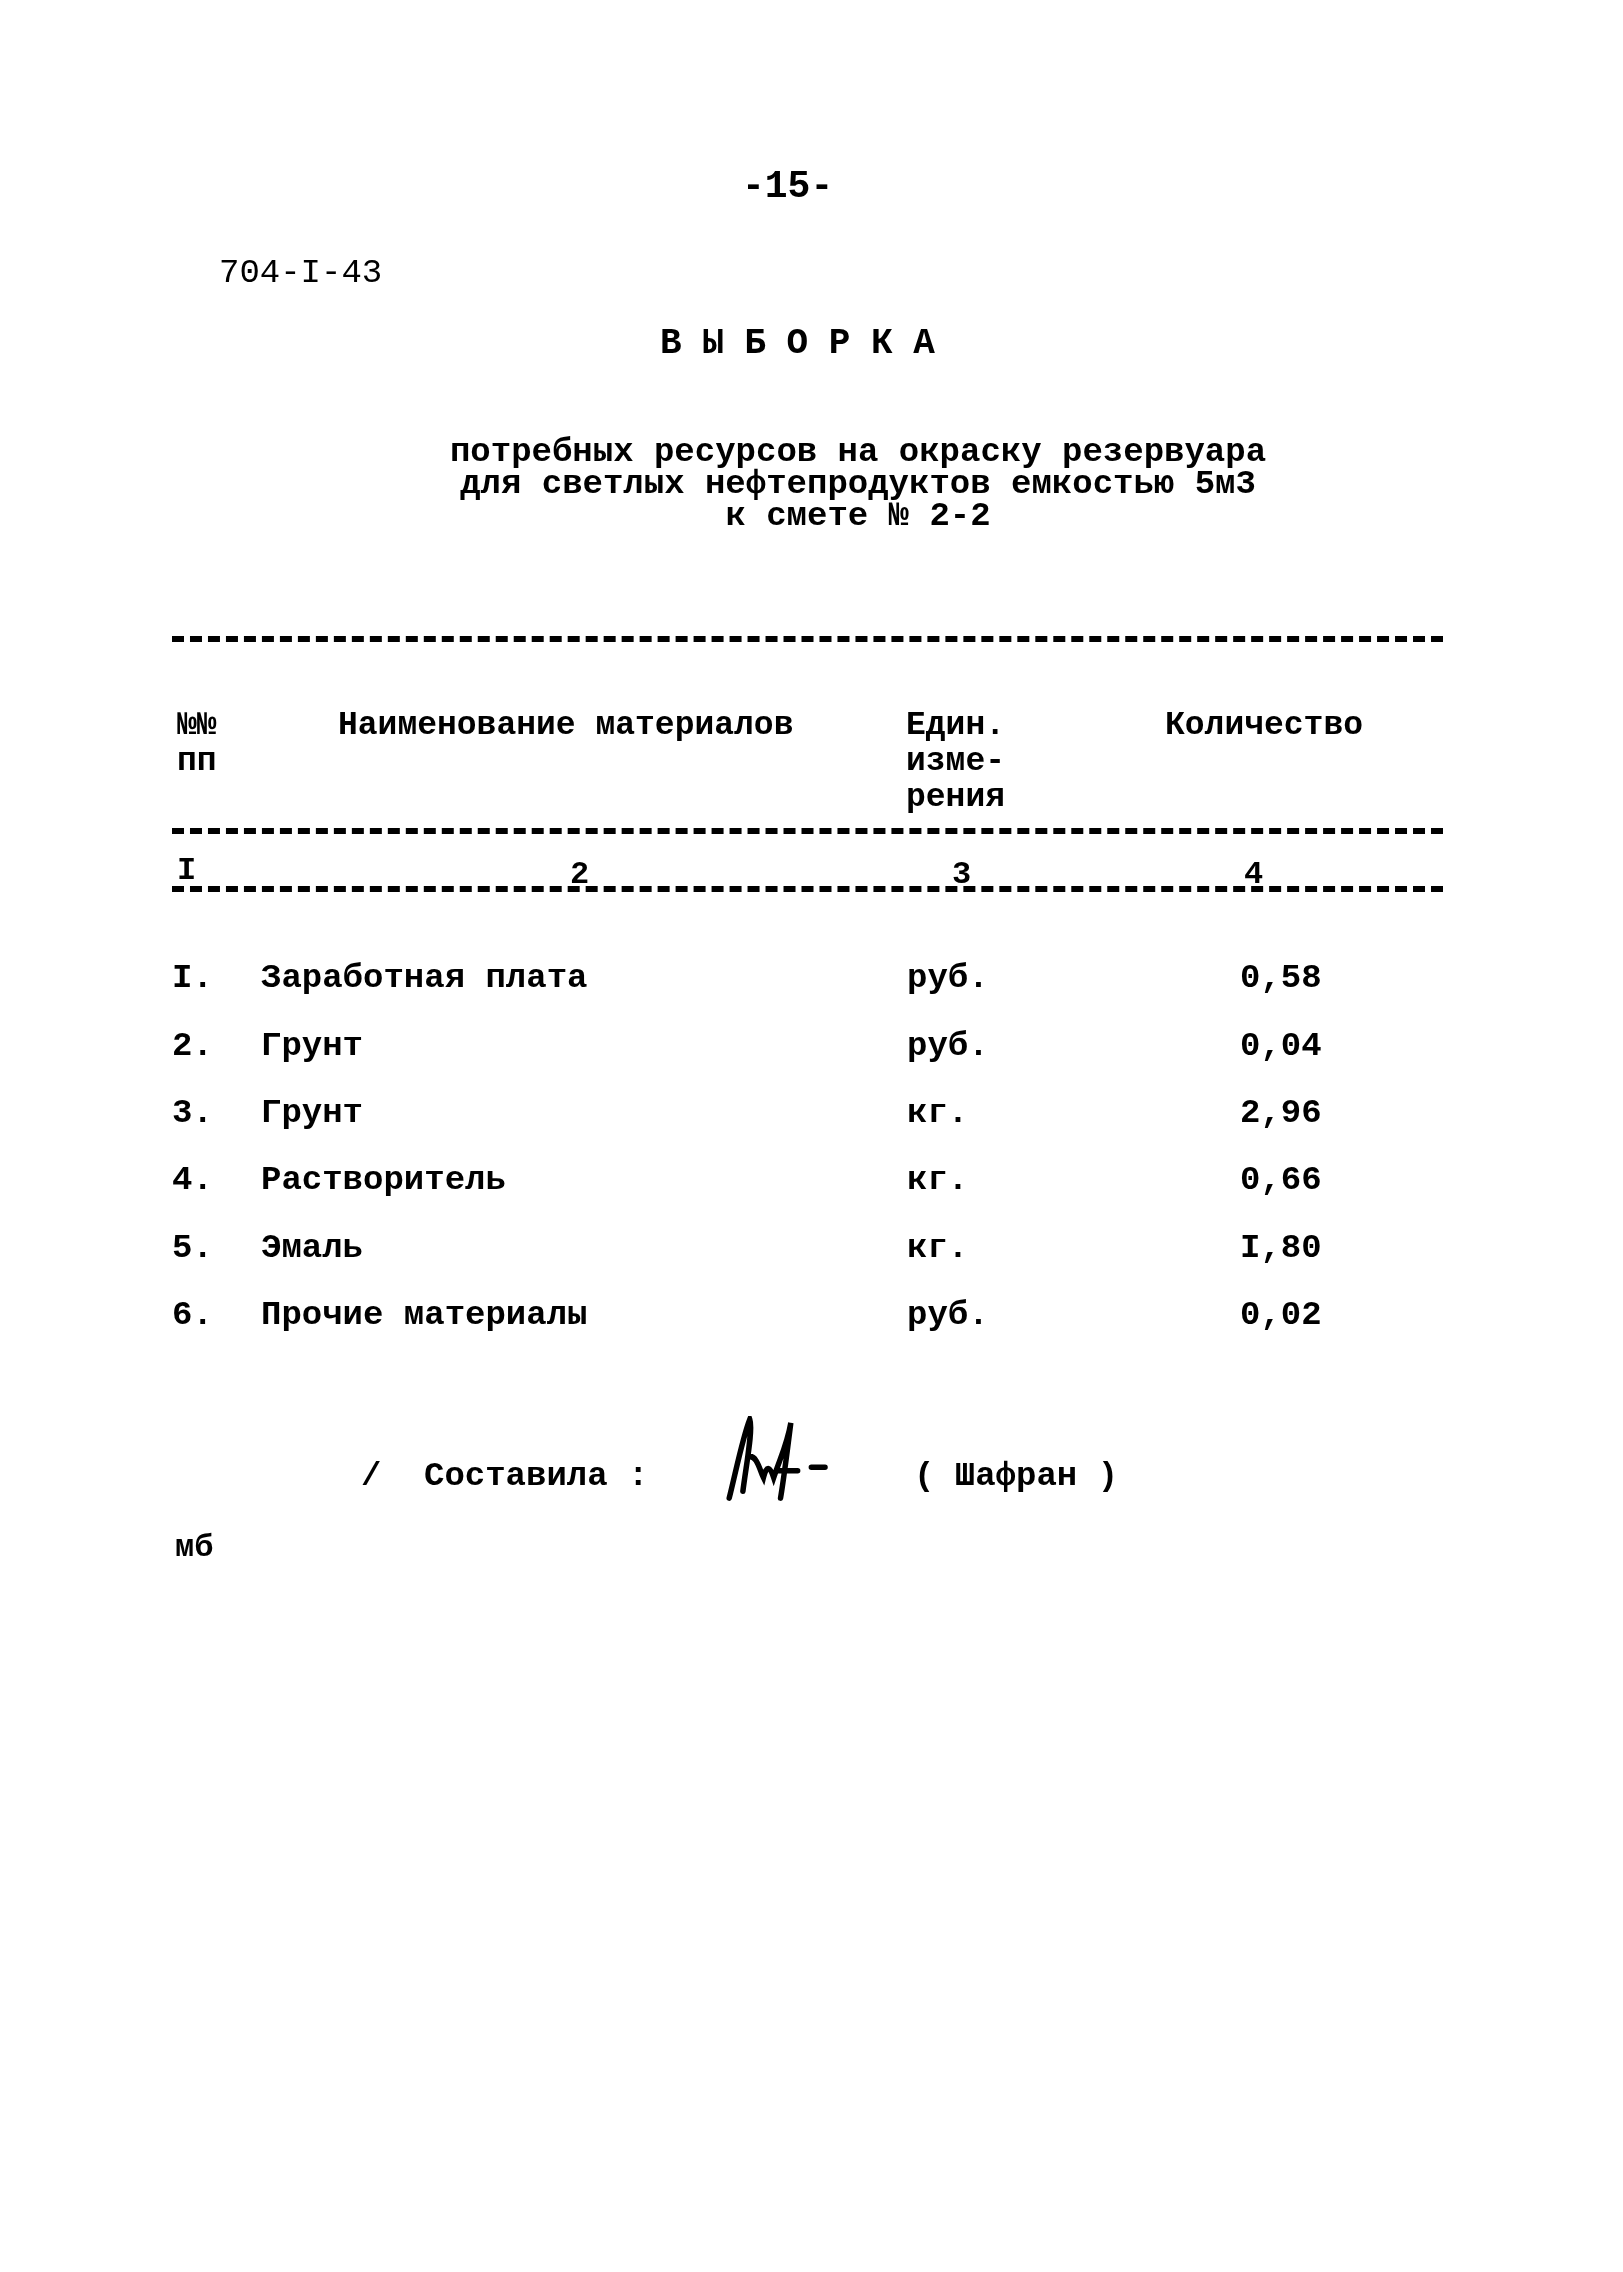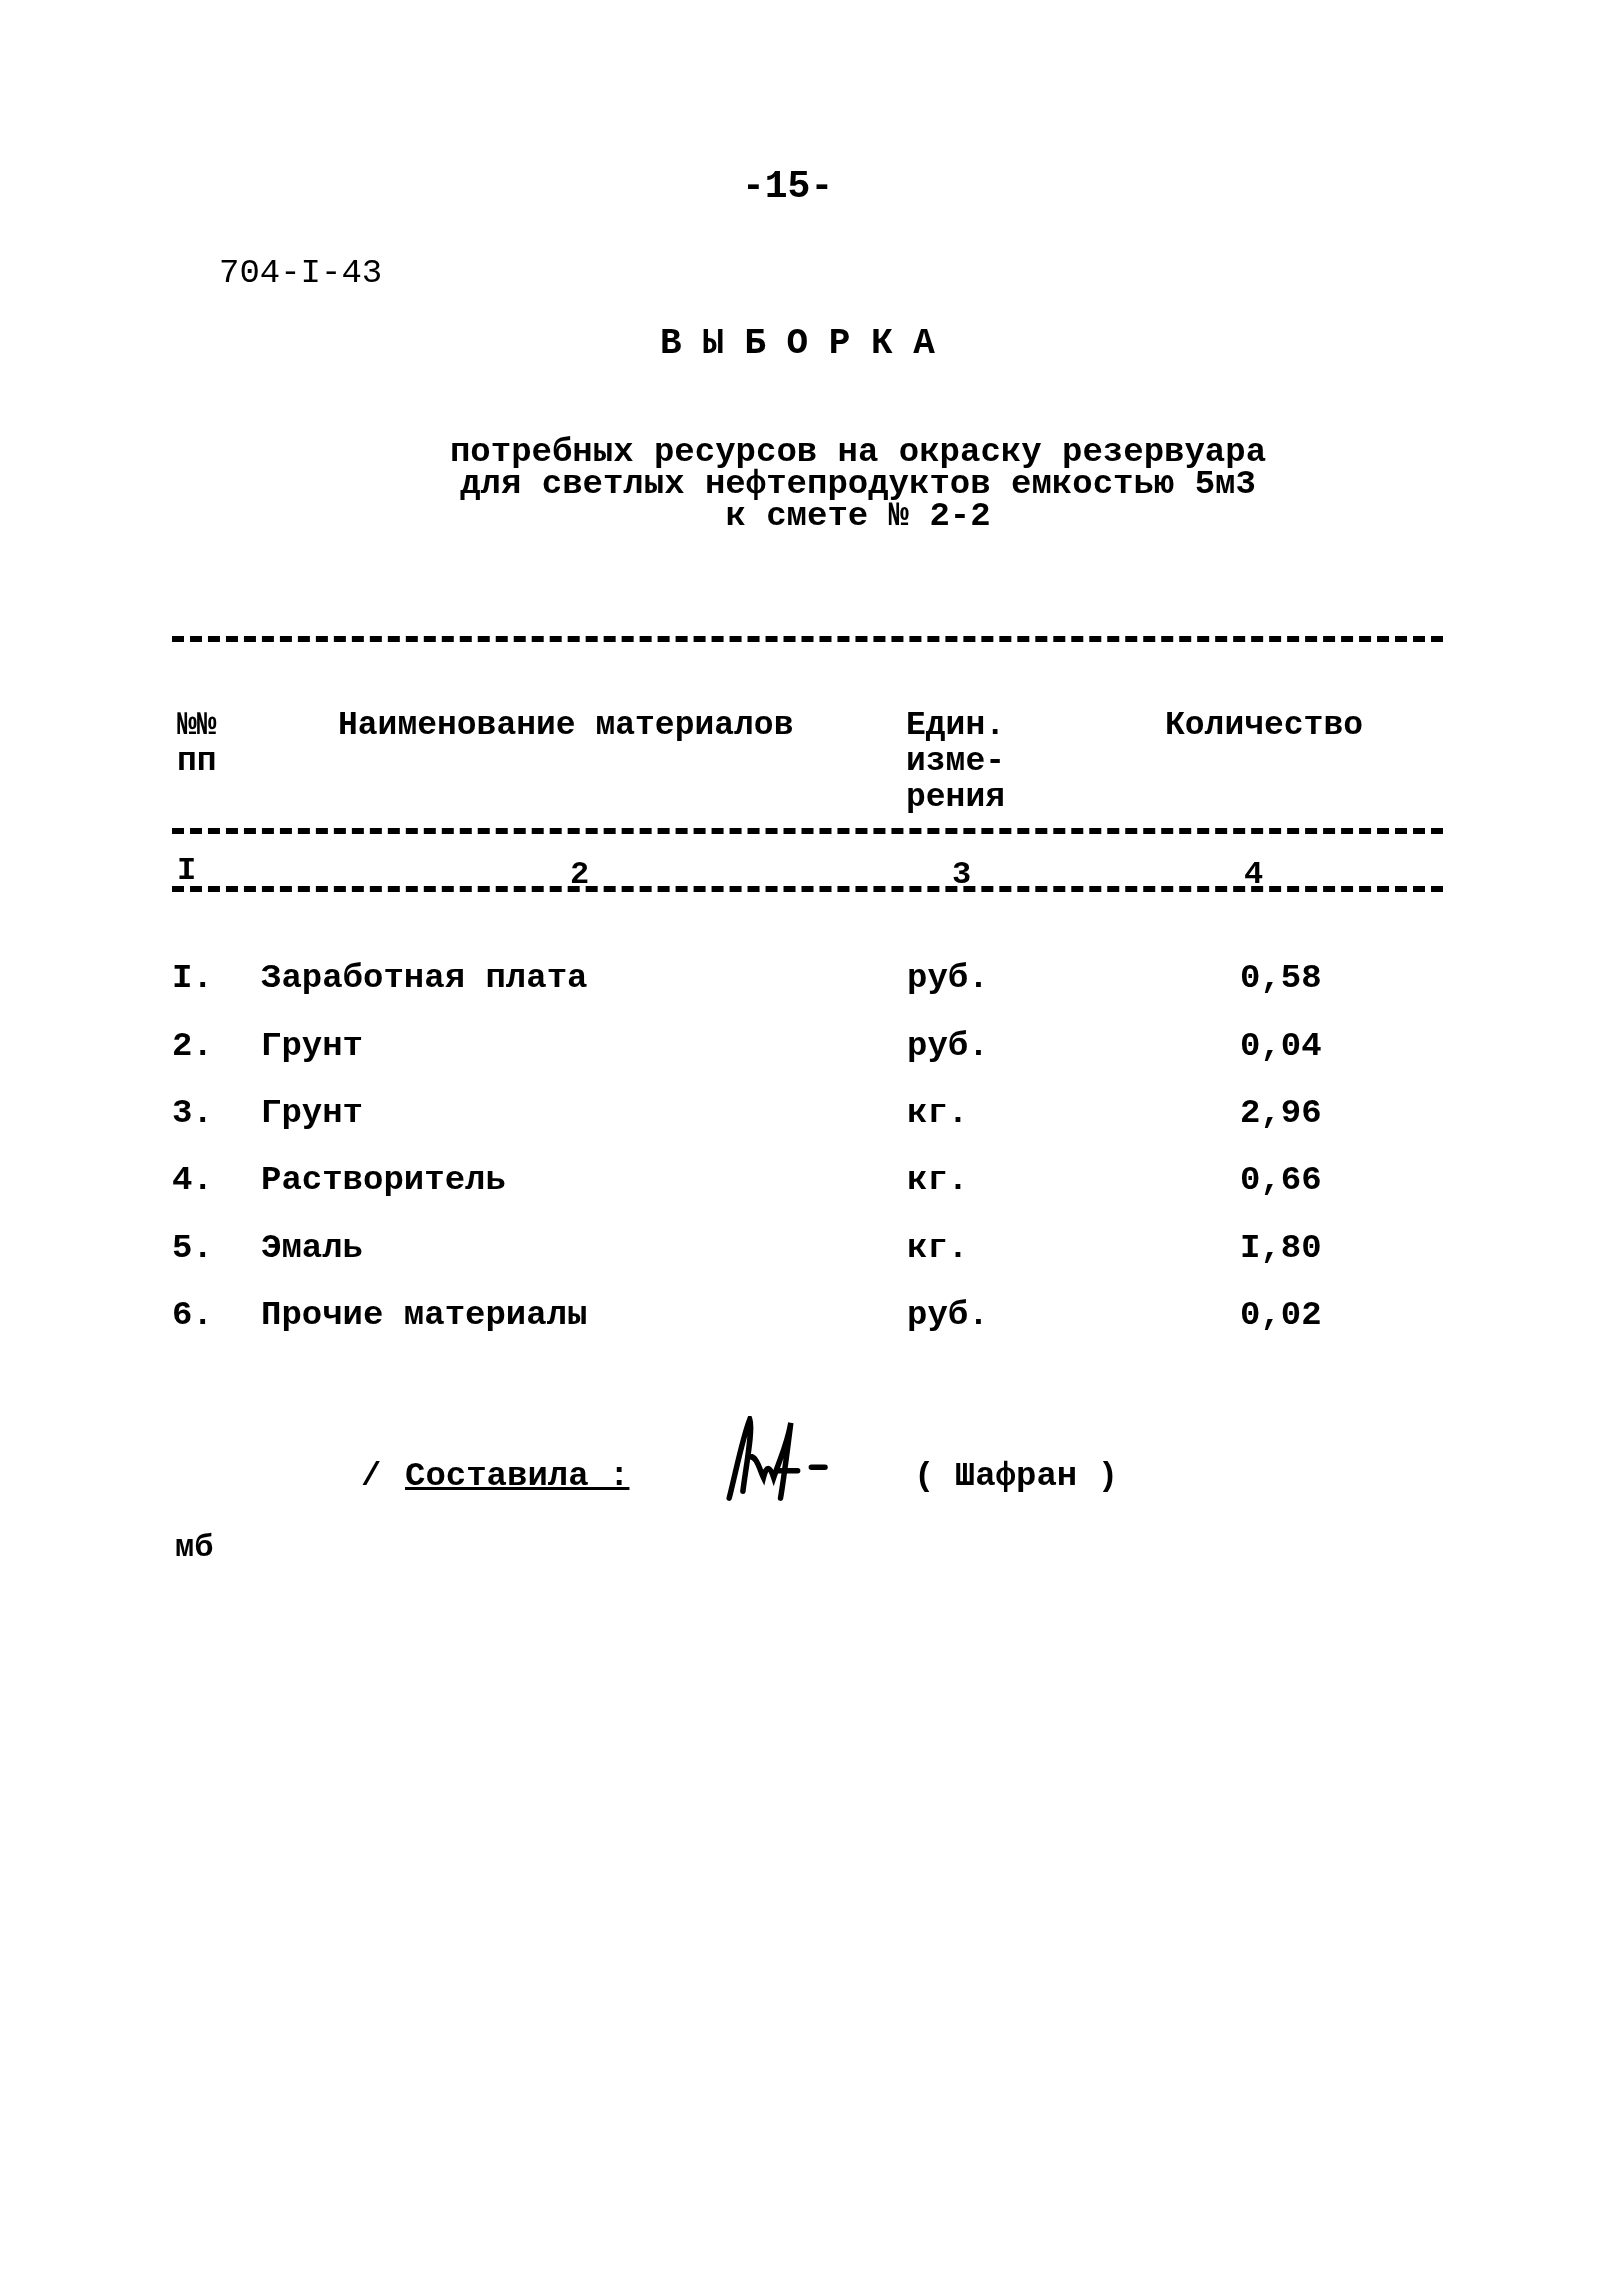--- a/index.html
+++ b/index.html
@@ -96,21 +96,21 @@
         <div class="abs row-text" style="left:172px; top:1296px;">6.</div>
         <div class="abs row-text" style="left:261px; top:1296px;">Прочие материалы</div>
         <div class="abs row-text" style="left:907px; top:1296px;">руб.</div>
         <div class="abs row-text" style="left:1240px; top:1296px;text-align:center;">0,02</div>
       </div>
     </div>
   </div>
 
   <div>
     <div class="abs row-text" style="left:361px; top:1457px;">/</div>
-    <div class="abs row-text" style="left:405px; top:1457px;text-decoration:underline;">Составила :</div>
+    <div class="abs row-text" style="left:424px; top:1457px;">Составила :</div>
     <svg class="signature" viewBox="0 0 240 130">
       <path d="M10 120 C 20 80, 30 30, 40 5 C 45 20, 35 70, 30 110 M 38 60 C 50 55, 55 80, 60 90 C 65 70, 70 75, 75 90 C 85 60, 95 40, 100 10 C 95 50, 90 90, 85 120 M 80 80 L 110 80 M 130 75 L 150 75" fill="none" stroke="#000" stroke-width="8" stroke-linecap="round"></path>
     </svg>
     <div class="abs row-text" style="left:914px; top:1457px;">( Шафран )</div>
   </div>
 
   <div class="abs row-text" style="left:175px; top:1529px; font-size:32px;">мб</div>
 
 </div>
 

